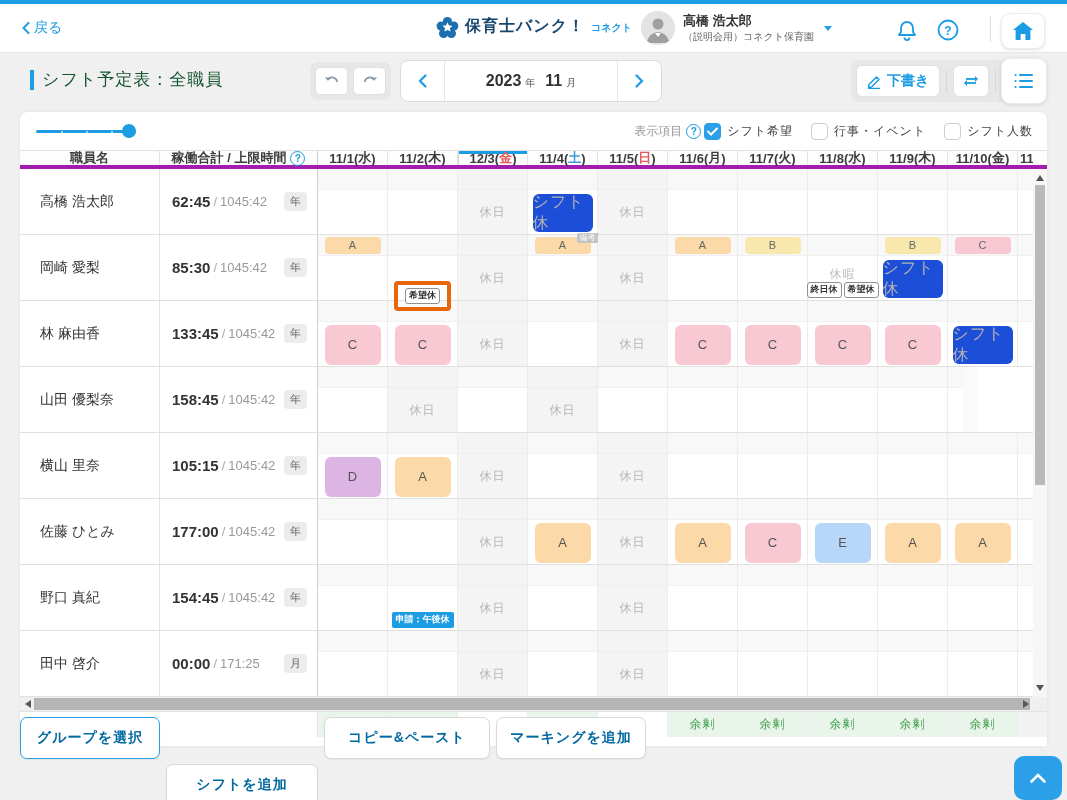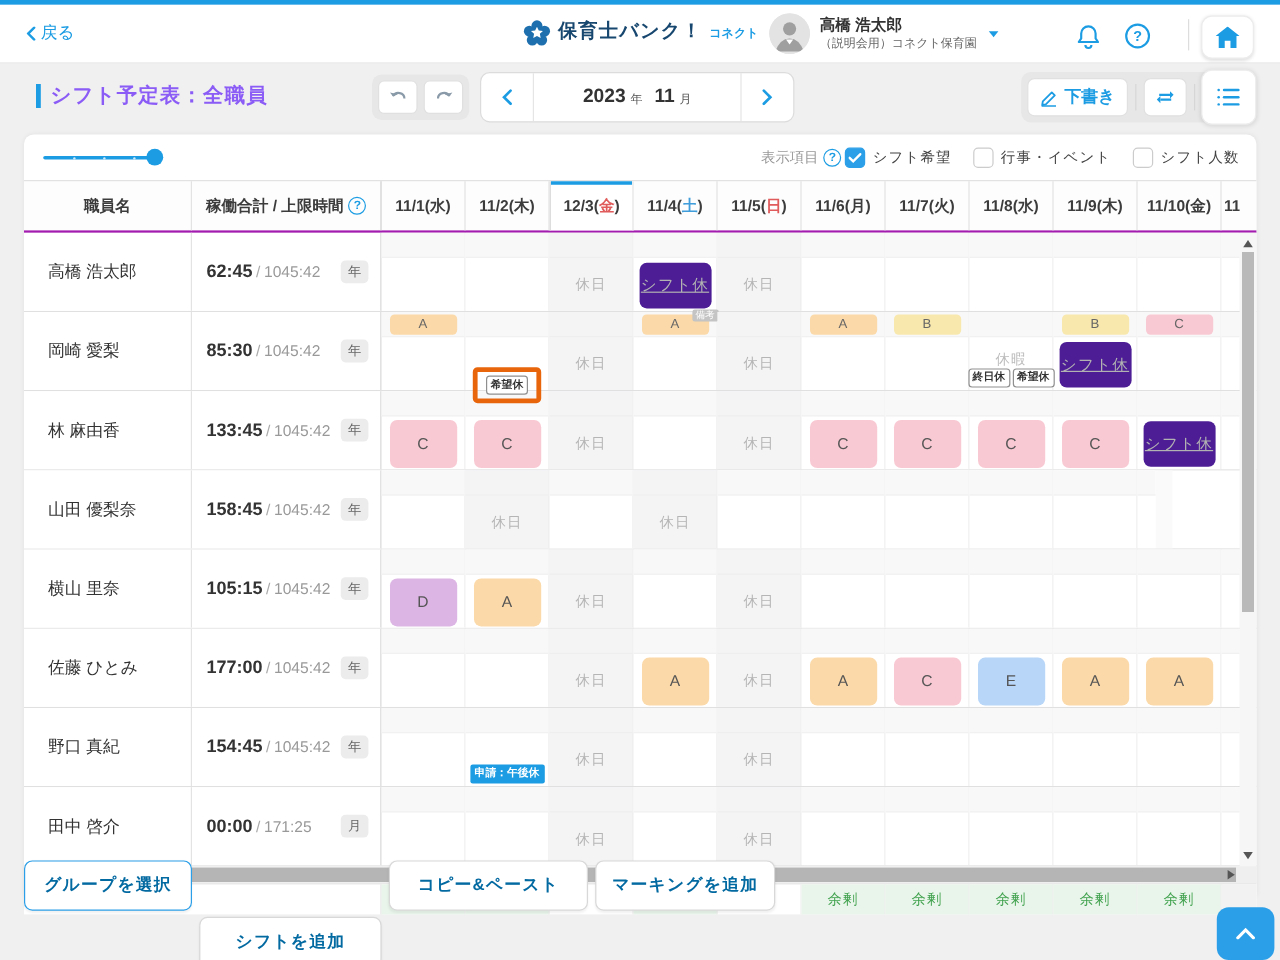--- a/index.html
+++ b/index.html
@@ -26,21 +26,21 @@
            border-top:5px solid #1b9ce3; margin-left:2px; }
   .hicon { position:absolute; cursor:pointer; }
   .vdiv { position:absolute; right:76px; top:12px; width:1px; height:26px; background:#ddd; }
   .homebtn { position:absolute; right:22px; top:9px; width:44px; height:36px; background:#fff;
              border:1px solid #ececec; border-radius:9px; box-shadow:0 1px 3px rgba(0,0,0,.12);
              display:flex; align-items:center; justify-content:center; cursor:pointer; }
 
   
   .pagetitle { position:absolute; top:68px; left:30px; display:flex; align-items:center; gap:8px; }
   .pagetitle .bar { width:4px; height:20px; background:#1b9ce3; }
-  .pagetitle .txt { font-size:17px; font-weight:bold; color:#8b5cf6; letter-spacing:1px; }
+  .pagetitle .txt { font-size:17px; font-weight:normal; color:#14532d; letter-spacing:1px; }
   .undoredo { position:absolute; top:62px; left:310px; height:38px; background:#e7e7e8;
               border-radius:8px; display:flex; align-items:center; gap:5px; padding:0 5px; }
   .ur-btn { width:33px; height:28px; background:#fff; border:1px solid #e0e0e0; border-radius:5px;
             display:flex; align-items:center; justify-content:center; cursor:pointer; }
   .datenav { position:absolute; top:60px; left:400px; width:262px; height:42px; background:#fff;
              border:1px solid #dcdcdc; border-radius:8px; display:flex; align-items:stretch; }
   .dn-btn { width:44px; display:flex; align-items:center; justify-content:center; color:#1b9ce3; cursor:pointer; }
   .dn-btn.l { border-right:1px solid #e5e5e5; }
   .dn-btn.r { border-left:1px solid #e5e5e5; }
   .dn-center { flex:1; display:flex; align-items:center; justify-content:center; gap:4px; cursor:pointer; }
@@ -69,21 +69,21 @@
   .opts .lbl { font-size:12px; color:#999; display:flex; align-items:center; gap:4px; }
   .chk { display:flex; align-items:center; gap:6px; cursor:pointer; }
   .box { width:17px; height:17px; border-radius:4px; border:1px solid #ccc; background:#fff;
          display:flex; align-items:center; justify-content:center; }
   .box.on { background:#2b9fe8; border-color:#2b9fe8; }
   .chk .t { font-size:12px; color:#444; letter-spacing:1px; }
   .qicon { width:15px; height:15px; border-radius:50%; border:1.5px solid #1b9ce3; color:#1b9ce3;
            font-size:10px; font-weight:bold; display:inline-flex; align-items:center; justify-content:center; flex:none; }
 
   
-  .ghead { display:flex; height:44px; border-top:1px solid #e2e2e2; border-bottom:2px solid #a21caf; background:#fdfdfd; }
+  .ghead { display:flex; height:19px; border-top:1px solid #e2e2e2; border-bottom:4px solid #a21caf; background:#fdfdfd; }
   .ghead .hc { font-size:13px; font-weight:bold; color:#3c3c3c; display:flex; align-items:center;
                justify-content:center; border-right:1px solid #e3e3e3; gap:4px; }
   .hc.name { width:140px; }
   .hc.hours { width:158px; border-right:1px solid #cfcfcf; }
   .hc.date { width:70px; }
   .hc.date.sel { background:#fff; box-shadow:inset 0 3px 0 #1b9ce3; border-left:1px solid #d5d5d5; }
   .hc.part { width:15px; justify-content:flex-start; overflow:hidden; border-right:none; padding-left:2px; }
   .hc.vfill { width:14px; border-right:none; }
   .wd-red { color:#e05b5b; } .wd-blue { color:#3f9ddb; }
 
@@ -109,22 +109,22 @@
   .pcell { width:15px; position:relative; background:#fff; }
   .pcell .strip { height:21px; background:#f8f8f8; border-bottom:1px solid #f1f1f1; }
   .vfillcell { width:14px; background:#fafafa; }
 
   .b-sm { width:56px; height:17px; border-radius:4px; font-size:11px; color:#666;
           display:flex; align-items:center; justify-content:center; position:relative; cursor:pointer; }
   .b-lg { width:56px; height:40px; border-radius:6px; font-size:13px; color:#555;
           display:flex; align-items:center; justify-content:center; cursor:pointer; }
   .tag { position:absolute; top:-4px; right:-8px; background:#c4c4c4; color:#fff; font-size:8px;
          padding:1px 3px; border-radius:2px; line-height:1.1; }
-  .soff { width:60px; height:38px; background:#4c1d95; border-radius:6px; color:#b2b2b2; font-size:13px;
-          display:flex; align-items:center; justify-content:center; letter-spacing:1px;text-decoration:underline; }
+  .soff { width:60px; height:38px; background:#1d4ed8; border-radius:6px; color:#b2b2b2; font-size:16px;
+          display:flex; align-items:center; justify-content:center; letter-spacing:1px; }
   .leavetxt { font-size:12px; color:#bcbcbc; letter-spacing:1px; margin-top:-8px; }
   .cbot { position:absolute; bottom:2px; left:0; width:100%; display:flex; justify-content:center;
           gap:2px; z-index:3; }
   .cbot.left { justify-content:flex-start; padding-left:3px; }
   .wlbl { background:#fff; border:1px solid #8f8f8f; border-radius:3px; font-size:9px; font-weight:bold;
           color:#333; padding:1px 3px; white-space:nowrap; line-height:1.3; }
   .hlwrap { border:4px solid #e8650c; border-radius:4px; padding:3px 7px; margin-bottom:-13px;
             background:transparent; display:flex; align-items:flex-start; justify-content:center; }
   .bluelbl { background:#1b9ce3; color:#fff; font-size:9px; font-weight:bold; padding:2px 4px;
              border-radius:2px; white-space:nowrap; line-height:1.3; }

